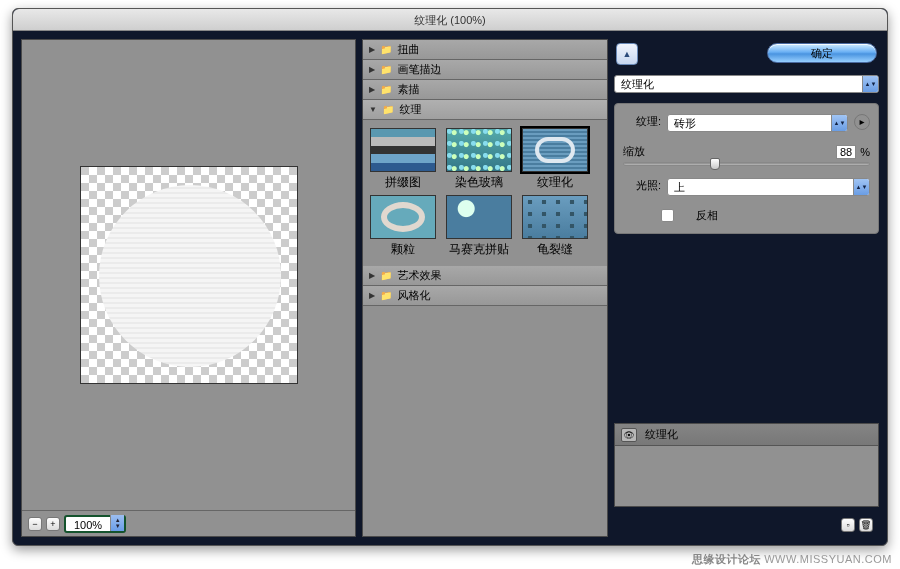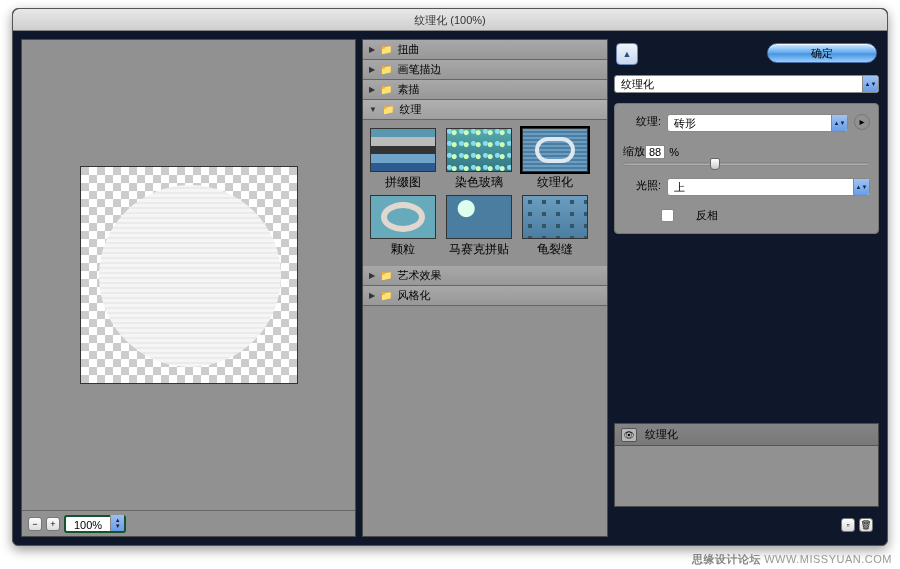--- a/index.html
+++ b/index.html
@@ -44,21 +44,21 @@
 .white-btn { background: linear-gradient(#ffffff,#e4e4e4); border-color: #999; }
 .params { background: #919191; border: 1px solid #4a4a4a; padding: 8px; display: flex; flex-direction: column; gap: 10px; }
 .sel-field { display: flex; align-items: flex-start; gap: 6px; }
 .sel-field label { width: 38px; text-align: right; color: #000; }
 .selbox { height: 18px; background: #fff; border: 1px solid #888; border-radius: 3px; display: flex; align-items: center; }
 .selbox .val { flex: 1; padding: 0 6px; }
 .selbox .arrs { width: 16px; height: 16px; background: linear-gradient(#a0c4f4,#6a9de4); border-left: 1px solid #888; border-radius: 0 2px 2px 0; display:flex; flex-direction:column; align-items:center; justify-content:center; font-size:6px; line-height:5px; color:#124; }
 .topsel { width: 100%; }
 .subgroup { border: 1px solid #777; border-radius: 4px; padding: 10px 8px; display: flex; flex-direction: column; gap: 12px; position: relative; margin-top: 4px; }
 .slider-row { display: flex; flex-direction: column; gap: 3px; }
-.slider-hdr { display: flex; align-items: center; }
+.slider-hdr { display: flex; justify-content: space-between; align-items: center; }
 .numfield { width: 38px; height: 16px; background: #fff; border: 1px solid #888; text-align: right; padding: 0 3px; line-height: 14px; }
 .pct { margin-left: 4px; }
 .slider-track { height: 4px; background: #bfbfbf; border: 1px solid #888; border-radius: 2px; position: relative; box-shadow: inset 0 1px 2px rgba(0,0,0,.3); }
 .slider-thumb { position: absolute; top: -5px; width: 10px; height: 12px; background: linear-gradient(#fefefe,#c8c8c8); border: 1px solid #666; border-radius: 2px 2px 4px 4px; }
 .chk-row { display: flex; align-items: center; gap: 22px; margin-left: 38px; }
 .chk { width: 13px; height: 13px; background: #fff; border: 1px solid #888; border-radius: 2px; }
 .spacer { flex: 1; }
 .layers { border: 1px solid #4a4a4a; background: #919191; height: 84px; }
 .layer-row { height: 22px; background: linear-gradient(#848484,#787878); border-bottom: 1px solid #555; display: flex; align-items: center; gap: 8px; padding: 0 6px; }
 .eye { width: 16px; height: 14px; background: #b8b8b8; border: 1px solid #555; border-radius: 2px; text-align: center; font-size: 9px; line-height: 12px; }

